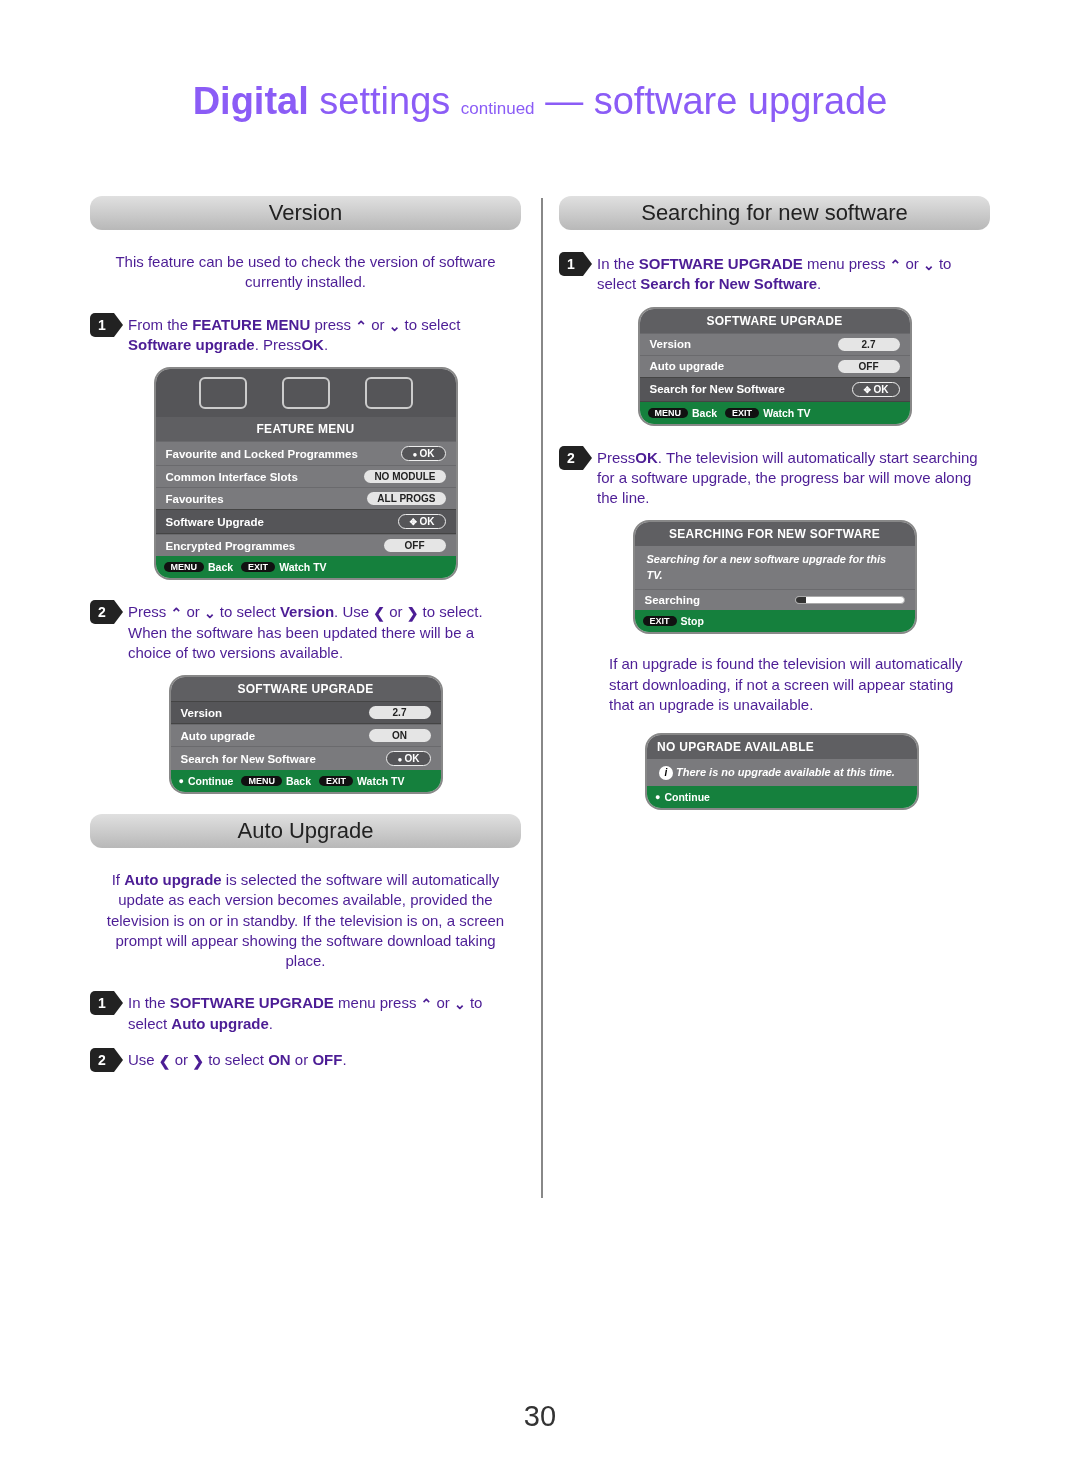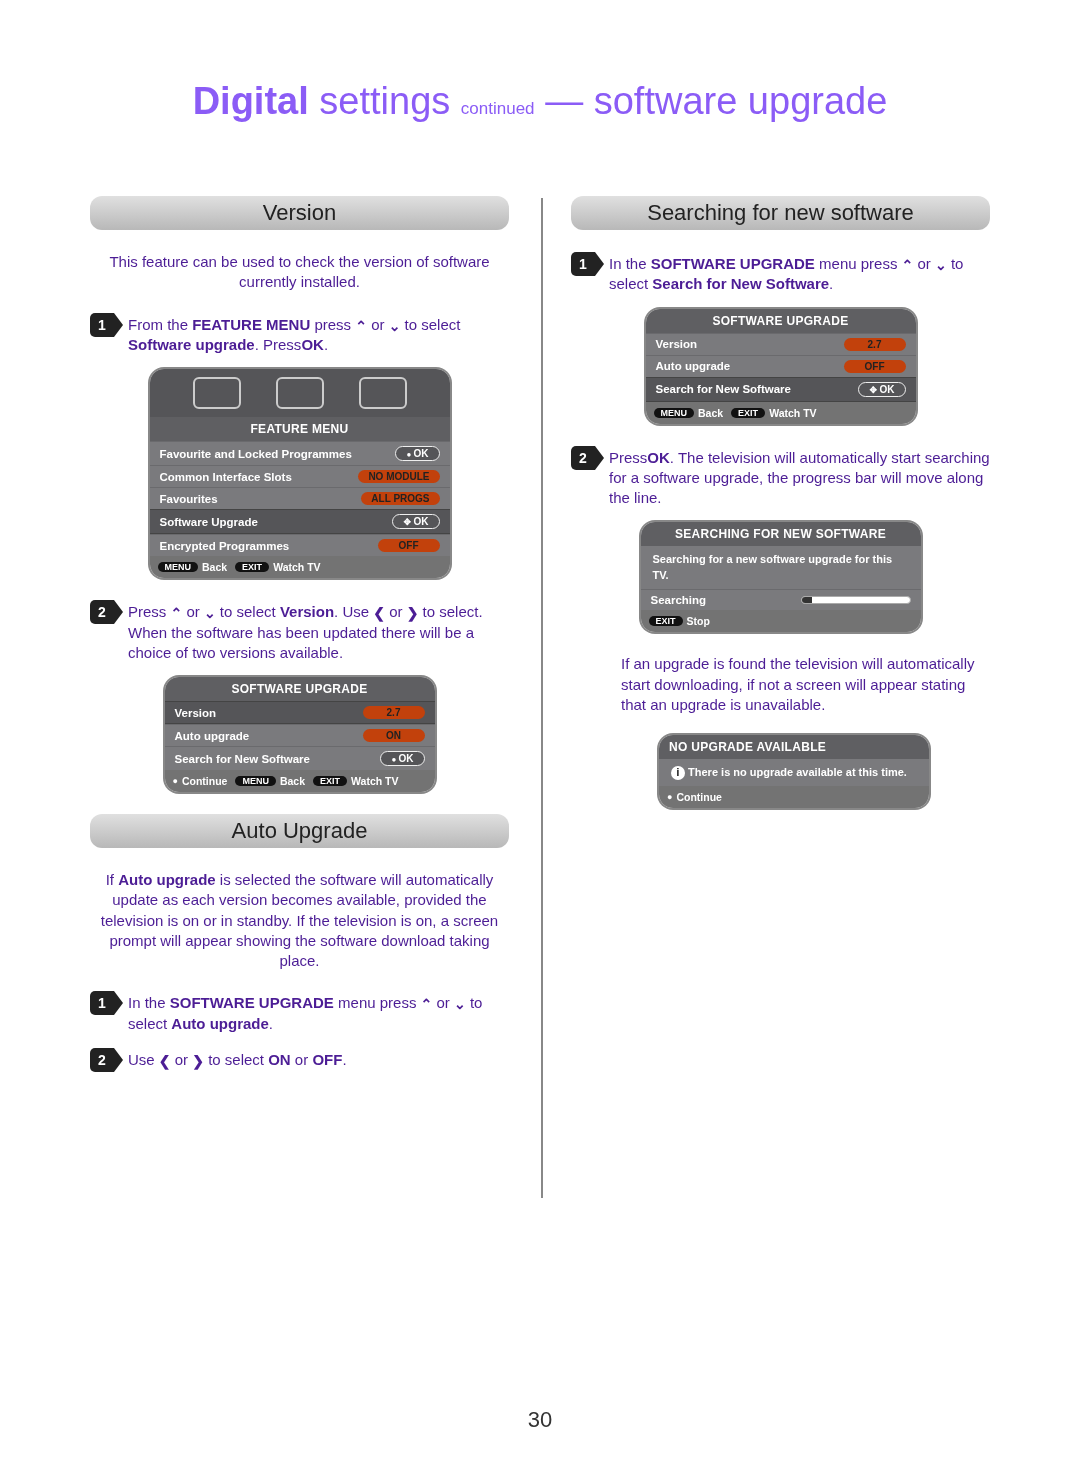--- a/index.html
+++ b/index.html
@@ -22,26 +22,26 @@
   }
   .page-title .bold { font-weight: 900; }
   .page-title .normal { font-weight: 300; }
   .page-title .small { font-size: 17px; }
   .page-title .dash { font-weight: 400; }
   .page-number {
     position: absolute;
     left: 0; right: 0;
     bottom: 40px;
     text-align: center;
-    font-size: 22px;
+    font-size: 29px;
     color: #333;
   }
   .columns {
     display: flex;
-    gap: 12px;
+    gap: 0;
   }
   .col {
     flex: 1;
   }
   .col-left { padding-right: 20px; }
   .col-right { padding-left: 16px; }
   .divider {
     width: 2px;
     background: #888;
     margin: 20px 0;
@@ -120,42 +120,42 @@
     font-size: 11.5px;
     font-weight: 700;
     border-top: 1px solid #6a6a6d;
   }
   .osd .osd-row.sel {
     background: #555558;
     border-top: 1px solid #444;
     border-bottom: 1px solid #444;
   }
   .pill {
-    background: #c2410c;
+    background: #e5e5e5;
     color: #222;
     border-radius: 10px;
     padding: 1px 10px;
     font-size: 10px;
     font-weight: 800;
     min-width: 62px;
     text-align: center;
     display: inline-block;
   }
   .okpill {
     background: #555558;
     border: 1px solid #eee;
     border-radius: 12px;
     padding: 1px 10px;
     font-size: 10px;
     color: #fff;
     font-weight: 700;
   }
   .okpill::before { content:"● "; font-size:8px; }
   .osd .osd-foot {
-    background: #737373;
+    background: #15803d;
     color: #fff;
     font-size: 10.5px;
     font-weight: 700;
     padding: 5px 8px;
     display: flex;
     gap: 8px;
     align-items: center;
     flex-wrap: wrap;
   }
   .foot-btn {
@@ -198,20 +198,21 @@
     width: 10%;
     background: #333;
     border-radius: 5px 0 0 5px;
   }
   .osd .msg {
     color: #fff;
     font-size: 11px;
     font-weight: 700;
     padding: 6px 12px;
     line-height: 1.4;
+    font-style: italic;
   }
   .osd.w1 { width: 300px; }
   .osd.w2 { width: 270px; }
   .osd.w3 { width: 280px; }
   .iicon {
     display:inline-block; width:14px; height:14px;
     background:#fff; color:#000; border-radius:50%;
     text-align:center; font-size:10px; font-weight:900;
     line-height:14px;
   }

